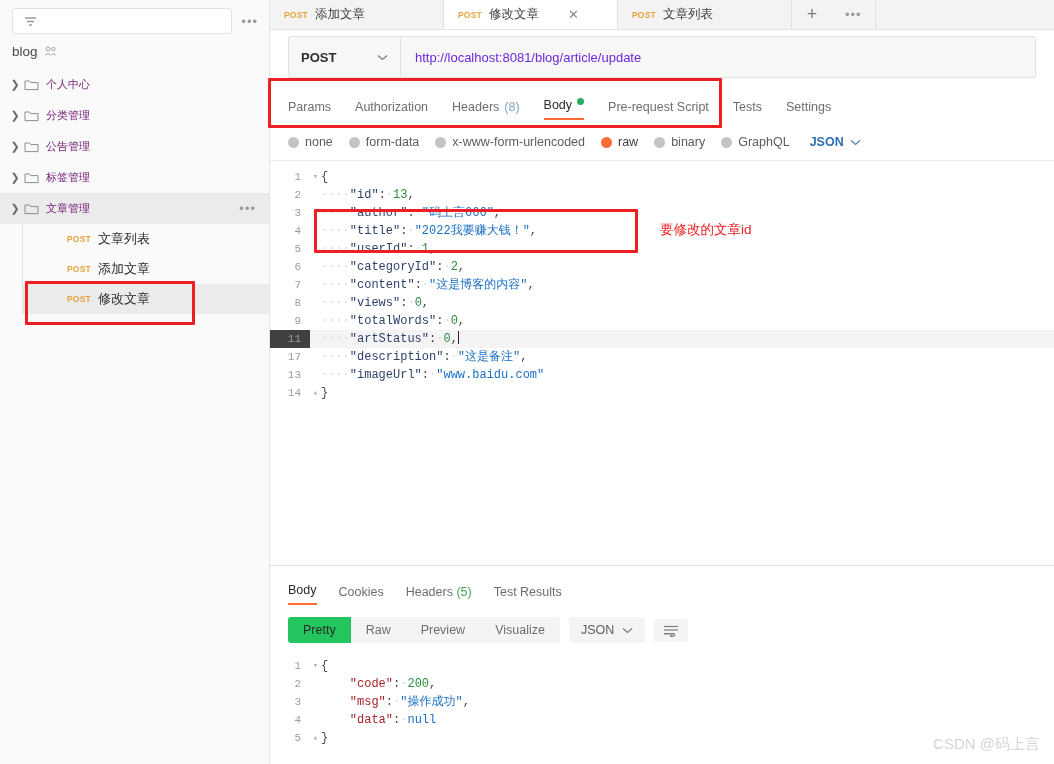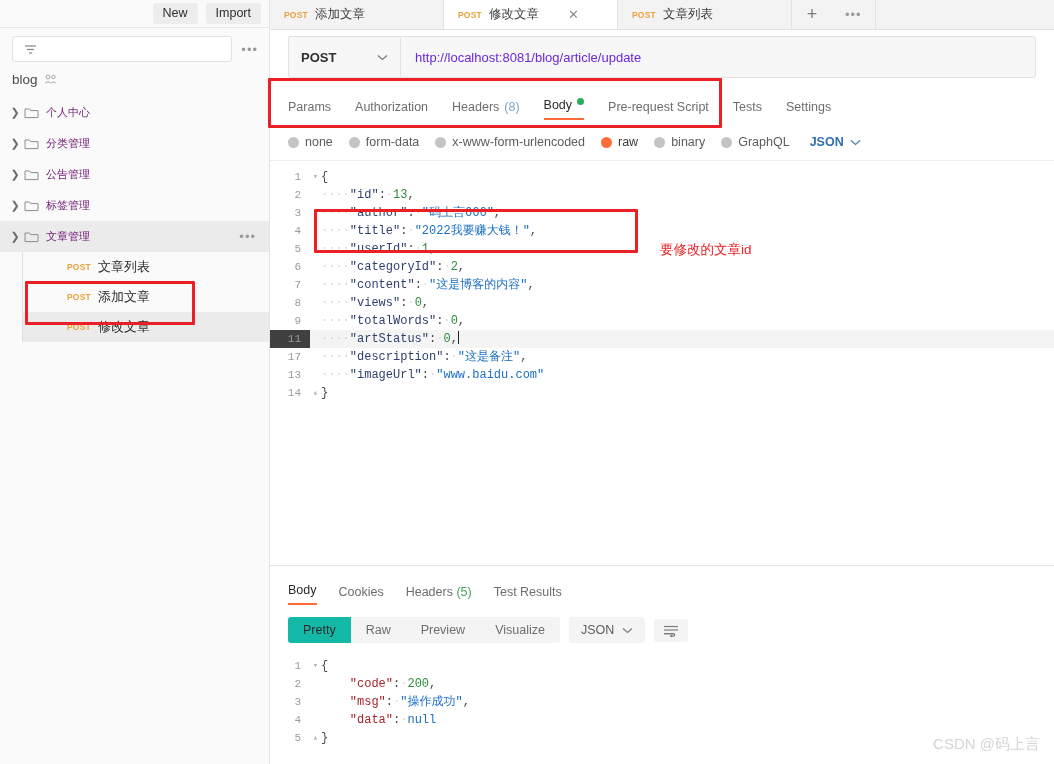--- a/index.html
+++ b/index.html
@@ -160,21 +160,21 @@
     border-top: 1px solid #e4e4e4; background: #fff;
   }
   .resptabs { display: flex; align-items: flex-end; gap: 22px; margin: 13px 18px 0 18px; height: 26px; }
   .rsptab { font-size: 12.5px; color: #6e6e6e; cursor: pointer; padding-bottom: 6px; }
   .rsptab.active { color: #2b2b2b; border-bottom: 2px solid #ff6c37; }
   .rsptab .cnt { color: #4aa35e; }
 
   .viewrow { display: flex; align-items: center; gap: 9px; margin: 12px 18px 0 18px; }
   .seg { display: flex; background: #f4f4f4; border-radius: 3px; overflow: hidden; }
   .segbtn { font-size: 12.5px; color: #6e6e6e; padding: 6px 15px; cursor: pointer; }
-  .segbtn.active { background: #14b8a6; color: #2b2b2b; }
+  .segbtn.active { background: #22c55e; color: #2b2b2b; }
   .fmtbox {
     background: #f4f4f4; border-radius: 3px; padding: 6px 12px;
     display: flex; align-items: center; gap: 8px; cursor: pointer;
   }
   .fmtbox .t { font-size: 12.5px; color: #5d5d5d; }
   .wrapbox {
     background: #f4f4f4; border-radius: 3px; padding: 5px 9px; cursor: pointer;
     display: flex; align-items: center;
   }
   .rk { color: #a8232a; }
@@ -196,24 +196,20 @@
     user-select: none;
   }
 </style>
 </head>
 <body>
 
 <div id="app">
 
   <div class="sidebar">
 
-    <div class="sb-topbar">
-      <button class="sb-btn">New</button>
-      <button class="sb-btn">Import</button>
-    </div>
 
     <div class="sb-filterrow">
       <div class="filter-box">
         <svg width="15" height="13" viewBox="0 0 15 13">
           <line x1="2" y1="3" x2="13" y2="3" stroke="#8d8d8d" stroke-width="1.3"></line>
           <line x1="4" y1="6.5" x2="11" y2="6.5" stroke="#8d8d8d" stroke-width="1.3"></line>
           <line x1="6" y1="10" x2="9" y2="10" stroke="#8d8d8d" stroke-width="1.3"></line>
         </svg>
       </div>
       <span class="dots3">•••</span>
@@ -529,15 +525,15 @@
           </div>
         </div>
 
       <div class="watermark">CSDN @码上言</div>
     </div>
   </div>
 
   <div class="anno" style="left:268px; top:78px; width:454px; height:50px;"></div>
   <div class="anno" style="left:314px; top:209px; width:324px; height:44px;"></div>
   <div class="anno" style="left:25px; top:281px; width:170px; height:44px;"></div>
-  <div class="anno-txt" style="left:660px; top:221px;margin-top:20px;">要修改的文章id</div>
+  <div class="anno-txt" style="left:660px; top:221px;">要修改的文章id</div>
 
 </div>
 
 </body></html>

